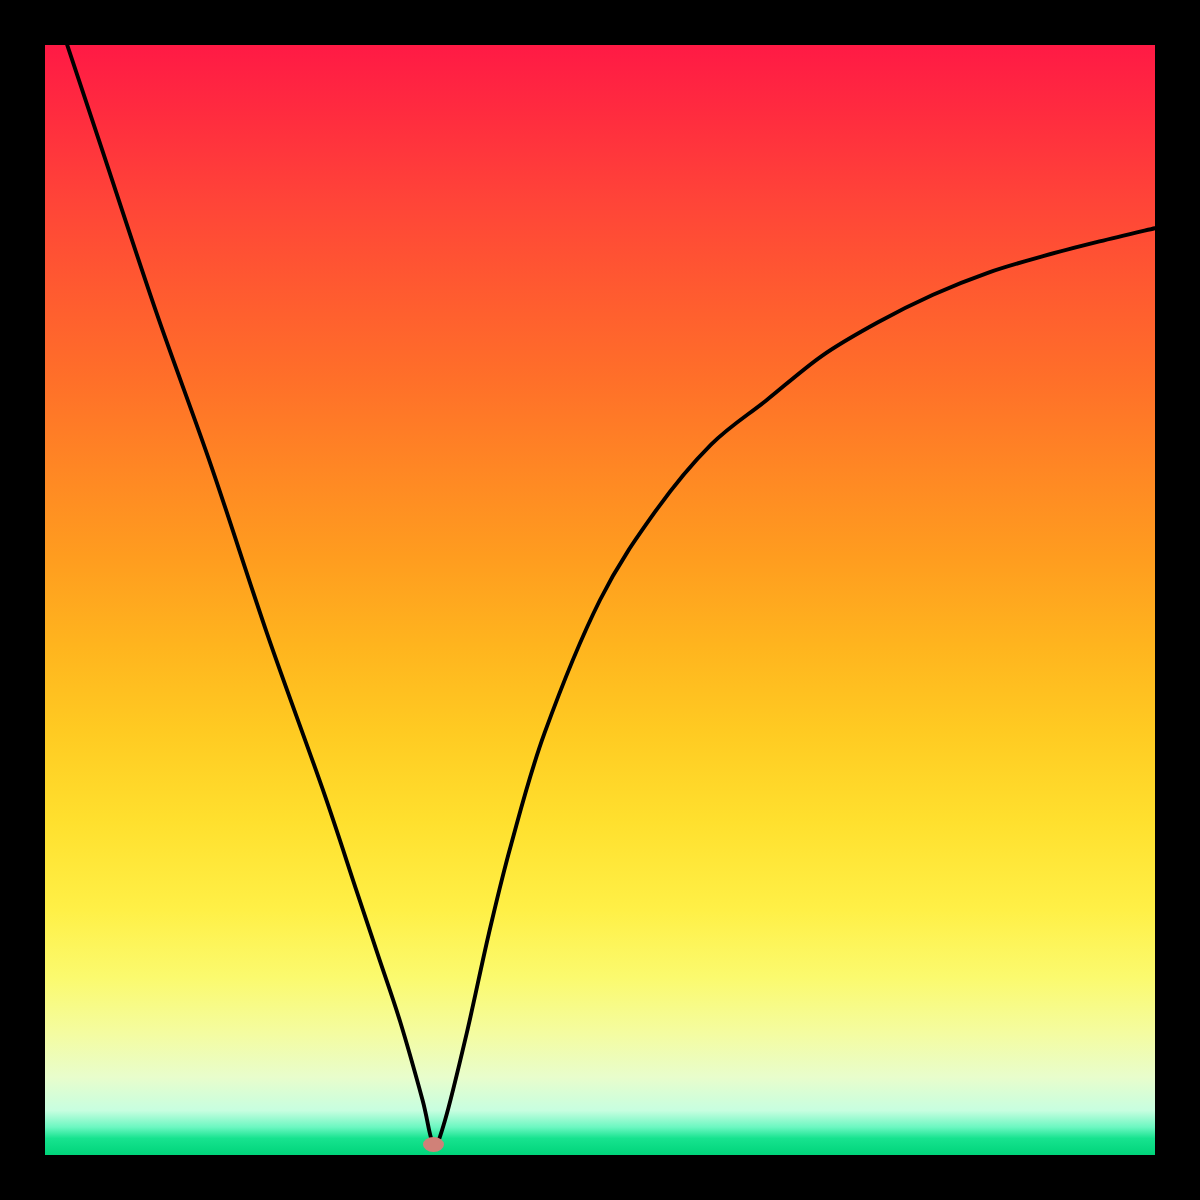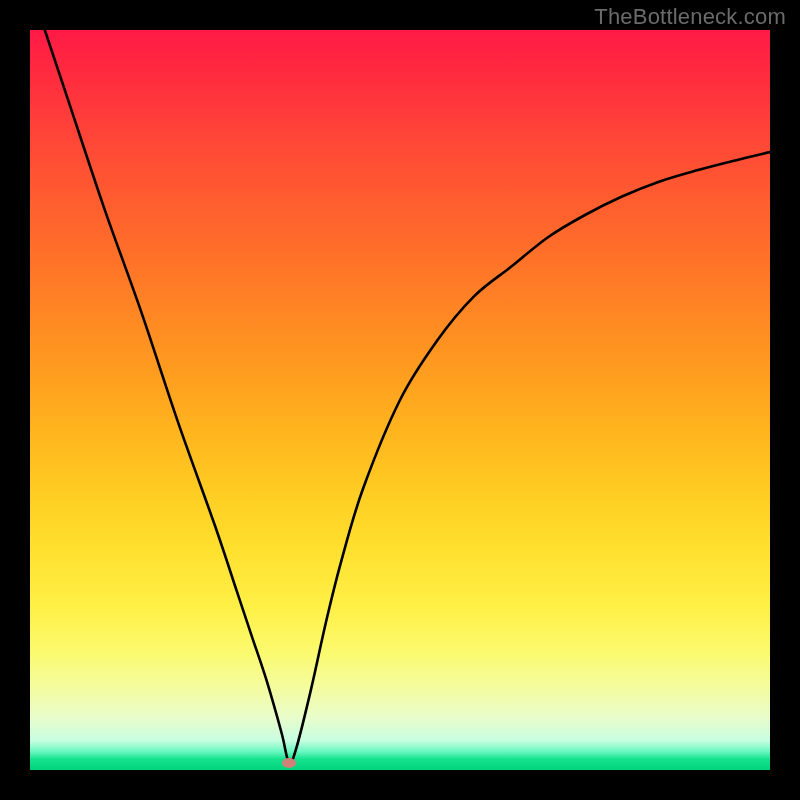--- a/index.html
+++ b/index.html
@@ -71,21 +71,20 @@
     border-radius: 50% / 50%;
     background: #d08178;
     z-index: 2;
   }
 </style>
 </head>
 <body>
 
 <div class="frame">
 
-  <div class="watermark">TheBottleneck.com</div>
 
   <div class="plot-area"></div>
 
   <svg class="curve" viewBox="0 0 740 740" preserveAspectRatio="none">
     <path d="M 14.80 0.00 C 18.50 11.10, 27.13 37.00, 37.00 66.60 C 46.87 96.20, 61.67 141.83, 74.00 177.60 C 86.33 213.37, 98.67 245.43, 111.00 281.20 C 123.33 316.97, 135.67 356.43, 148.00 392.20 C 160.33 427.97, 175.13 467.43, 185.00 495.80 C 194.87 524.17, 201.03 543.90, 207.20 562.40 C 213.37 580.90, 217.07 592.00, 222.00 606.80 C 226.93 621.60, 231.87 635.17, 236.80 651.20 C 241.73 667.23, 247.90 689.43, 251.60 703.00 C 255.30 716.57, 256.53 730.13, 259.00 732.60 C 261.47 735.07, 262.70 730.13, 266.40 717.80 C 270.10 705.47, 276.27 679.57, 281.20 658.60 C 286.13 637.63, 291.07 612.97, 296.00 592.00 C 300.93 571.03, 304.63 555.00, 310.80 532.80 C 316.97 510.60, 323.13 485.93, 333.00 458.80 C 342.87 431.67, 357.67 394.67, 370.00 370.00 C 382.33 345.33, 394.67 328.07, 407.00 310.80 C 419.33 293.53, 431.67 278.73, 444.00 266.40 C 456.33 254.07, 468.67 246.67, 481.00 236.80 C 493.33 226.93, 505.67 215.83, 518.00 207.20 C 530.33 198.57, 542.67 191.78, 555.00 185.00 C 567.33 178.22, 579.67 172.05, 592.00 166.50 C 604.33 160.95, 616.67 156.02, 629.00 151.70 C 641.33 147.38, 653.67 144.05, 666.00 140.60 C 678.33 137.15, 690.67 134.06, 703.00 130.98 C 715.33 127.90, 733.83 123.58, 740.00 122.10" fill="none" stroke="#000" stroke-width="2.6" stroke-linecap="round" stroke-linejoin="round"></path>
   </svg>
 
   <div class="minpoint" style="left: 282px; top: 757.6px;"></div>
 
 </div>

